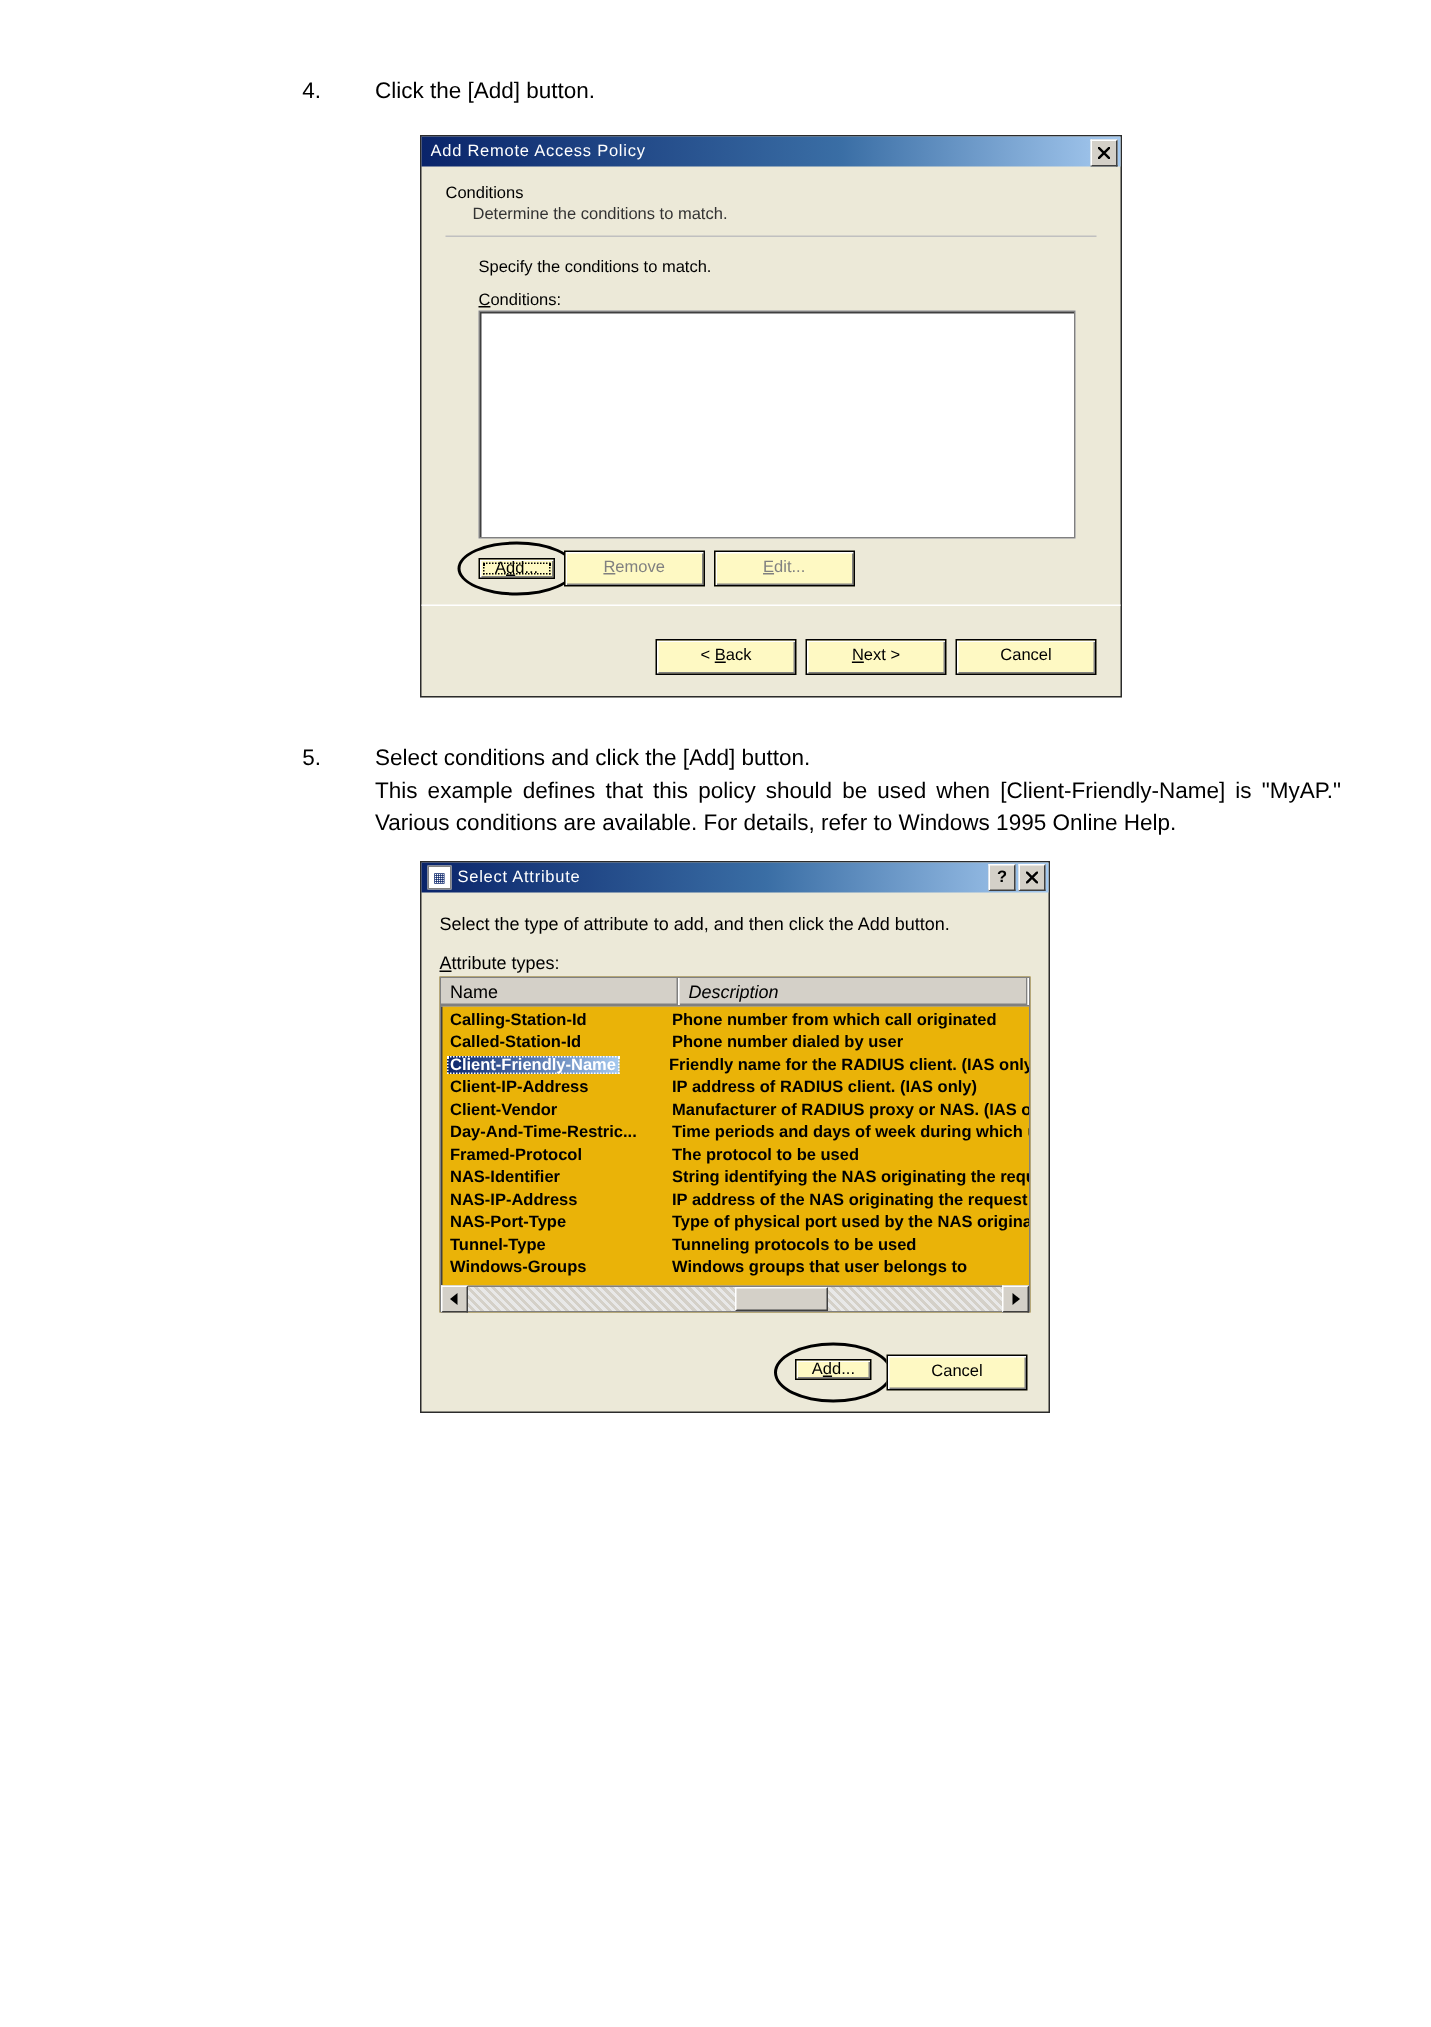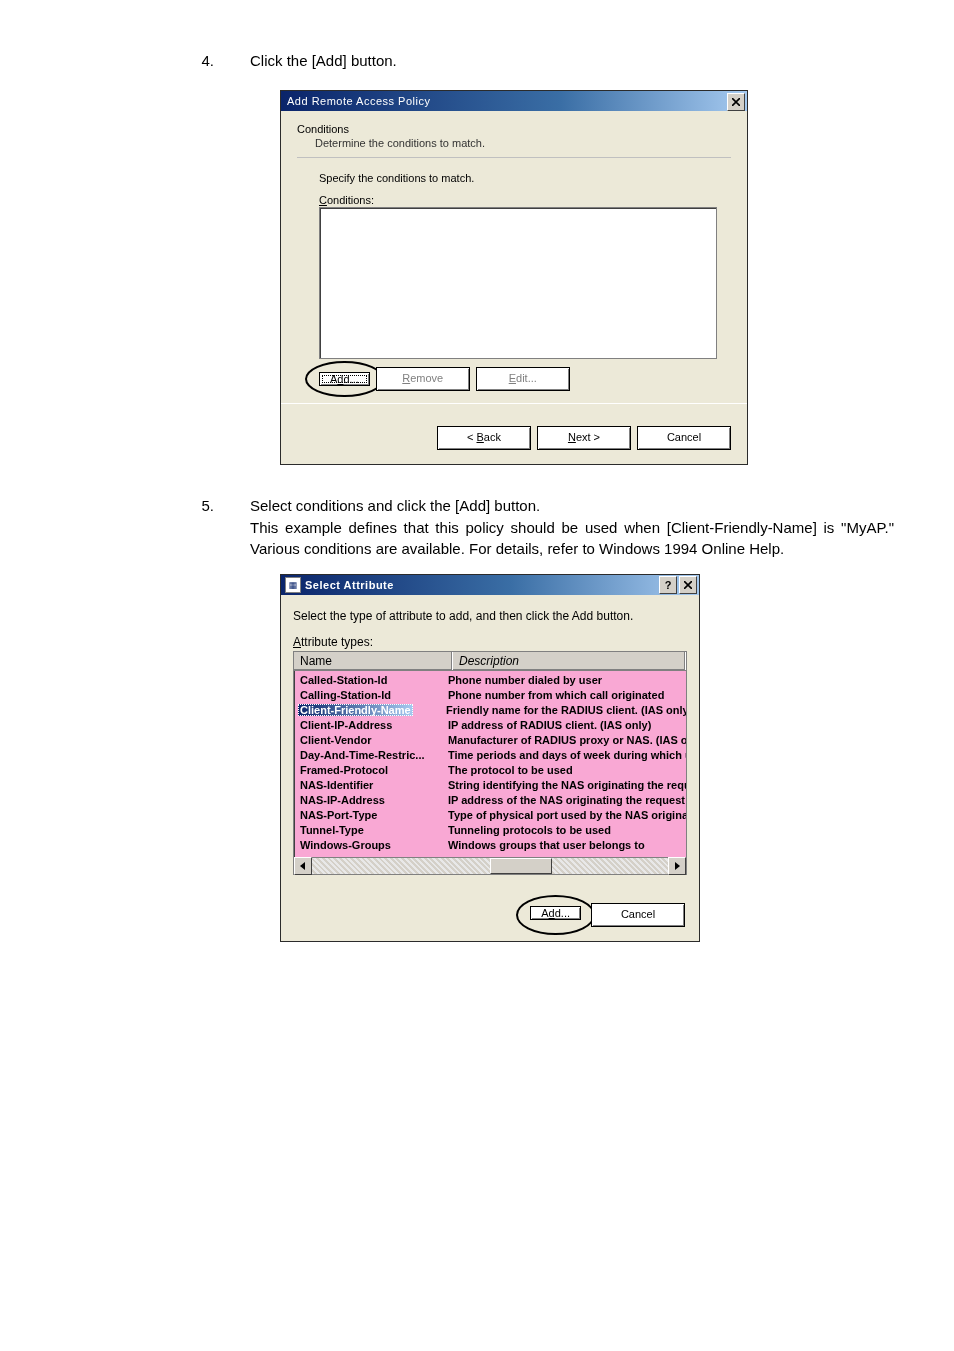--- a/index.html
+++ b/index.html
@@ -110,21 +110,21 @@
     margin-top: 8px;
     padding-left: 22px;
     display: flex;
     gap: 6px;
     align-items: center;
   }
   .w2k-btn {
     min-width: 72px;
     height: 22px;
     padding: 0 10px;
-    background: #ffffff;
+    background: #fef9c3;
     border: 1px solid #000;
     box-shadow: inset 1px 1px 0 #fff, inset -1px -1px 0 #808080;
     font-family: Tahoma, Arial, sans-serif;
     font-size: 11px;
     text-align: center;
     line-height: 20px;
     color: #000;
     position: relative;
   }
   .w2k-btn.disabled { color: #808080; }
@@ -183,21 +183,21 @@
     height: 14px;
     background: #fff;
     border: 1px solid #808080;
     display: flex;
     align-items: center;
     justify-content: center;
     font-size: 9px;
     color: #0a246a;
   }
   .dlg2-title-text {
-    font-weight: bold;
+    font-weight: normal;
     letter-spacing: 0.5px;
   }
   .dlg2-ctrls {
     display: flex;
     gap: 2px;
     padding-right: 2px;
   }
   .dlg2-ctrls .w2k-ctrl {
     width: 16px;
     height: 16px;
@@ -213,21 +213,21 @@
     font-weight: bold;
     color: #000;
   }
   .dlg2-body {
     padding: 14px 12px 14px 12px;
   }
   .dlg2-prompt { font-size: 12px; margin-bottom: 12px; }
   .dlg2-attr-label { font-size: 12px; margin-bottom: 2px; }
   .dlg2-list {
     border: 1px solid #808080;
-    background: #f9a8d4;
+    background: #eab308;
     box-shadow: inset 1px 1px 0 #404040;
   }
   .dlg2-list-header {
     display: flex;
     background: #d4d0c8;
     border-bottom: 1px solid #808080;
   }
   .dlg2-list-header div {
     font-size: 12px;
     padding: 2px 6px;
@@ -351,21 +351,21 @@
         <span class="w2k-btn"><span class="ul">N</span>ext &gt;</span>
         <span class="w2k-btn">Cancel</span>
       </div>
     </div>
   </div>
 
   <div class="step">
     <div class="step-num">5.</div>
     <div class="step-body">
       <span>Select conditions and click the [Add] button.</span><br>
-      <span>This example defines that this policy should be used when [Client-Friendly-Name] is "MyAP."  Various conditions are available.  For details, refer to Windows 1994 Online Help.</span>
+      <span>This example defines that this policy should be used when [Client-Friendly-Name] is "MyAP."  Various conditions are available.  For details, refer to Windows 1995 Online Help.</span>
     </div>
   </div>
 
   <div class="dlg2-wrap">
     <div class="dlg2">
       <div class="dlg2-title">
         <span class="dlg2-title-left">
           <span class="dlg2-icon">▦</span>
           <span class="dlg2-title-text">Select Attribute</span>
         </span>
@@ -381,26 +381,26 @@
       <div class="dlg2-body">
         <div class="dlg2-prompt">Select the type of attribute to add, and then click the Add button.</div>
         <div class="dlg2-attr-label"><span style="text-decoration:underline">A</span>ttribute types:</div>
         <div class="dlg2-list">
           <div class="dlg2-list-header">
             <div class="dlg2-col-name">Name</div>
             <div class="dlg2-col-desc">Description</div>
           </div>
           <div class="dlg2-rows" id="dlg2-rows">
               <div class="dlg2-row">
+                <div class="c1">Calling-Station-Id</div>
+                <div class="c2">Phone number from which call originated</div>
+              </div>
+              <div class="dlg2-row">
                 <div class="c1">Called-Station-Id</div>
                 <div class="c2">Phone number dialed by user</div>
-              </div>
-              <div class="dlg2-row">
-                <div class="c1">Calling-Station-Id</div>
-                <div class="c2">Phone number from which call originated</div>
               </div>
               <div class="dlg2-row sel">
                 <div class="c1"><span>Client-Friendly-Name</span></div>
                 <div class="c2">Friendly name for the RADIUS client. (IAS only)</div>
               </div>
               <div class="dlg2-row">
                 <div class="c1">Client-IP-Address</div>
                 <div class="c2">IP address of RADIUS client. (IAS only)</div>
               </div>
               <div class="dlg2-row">

